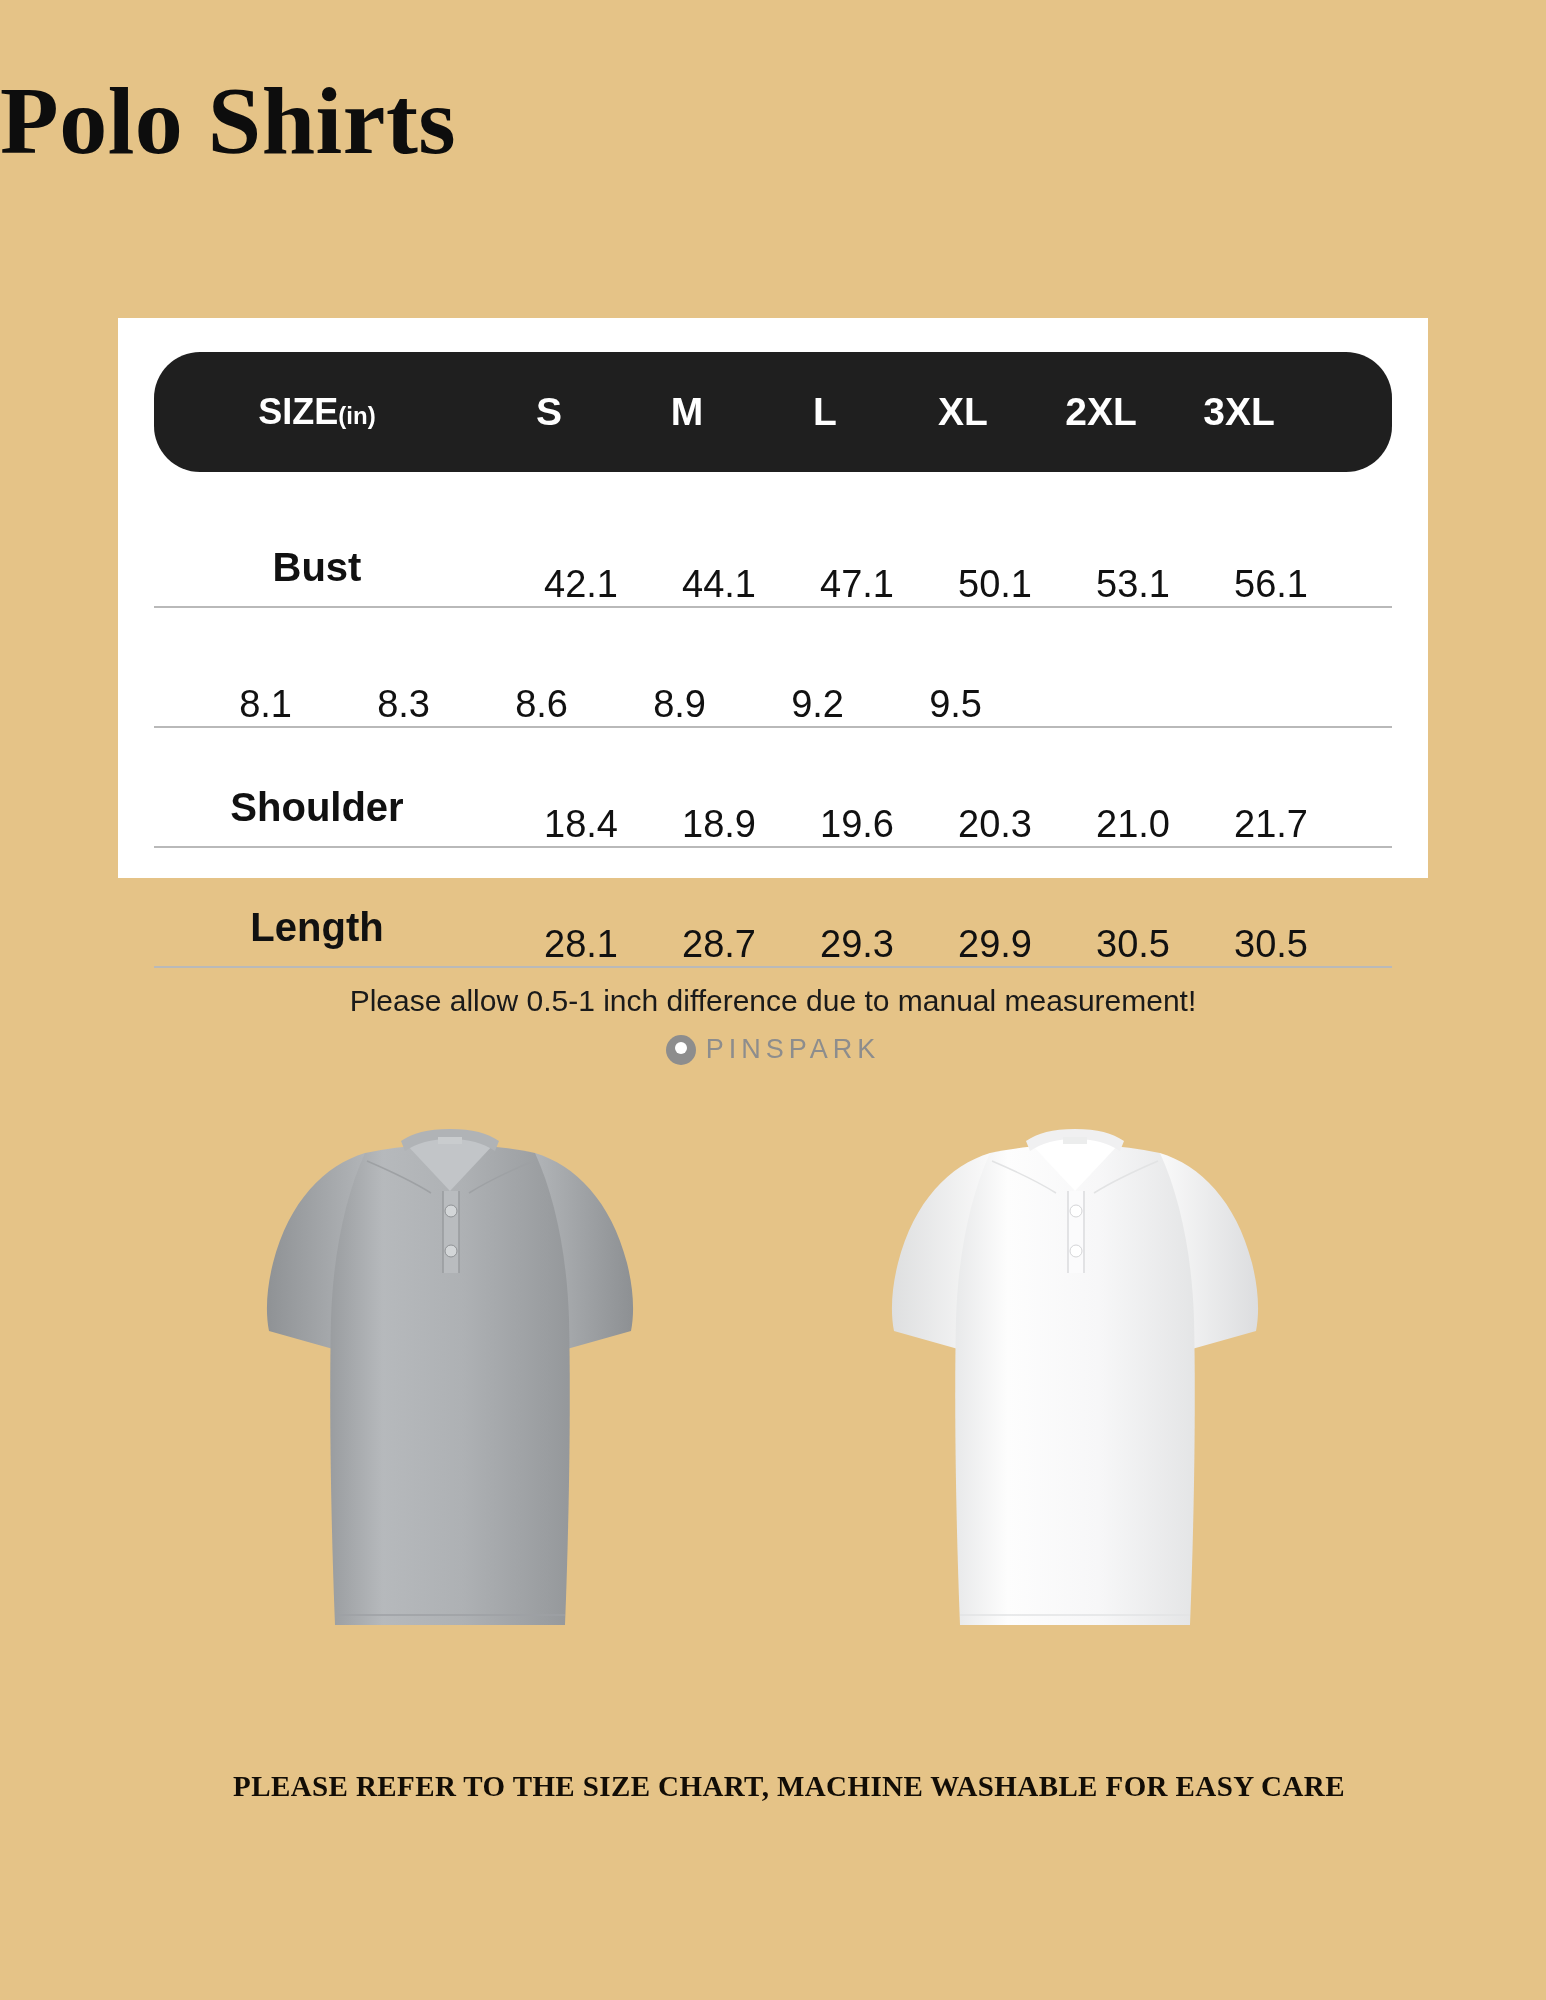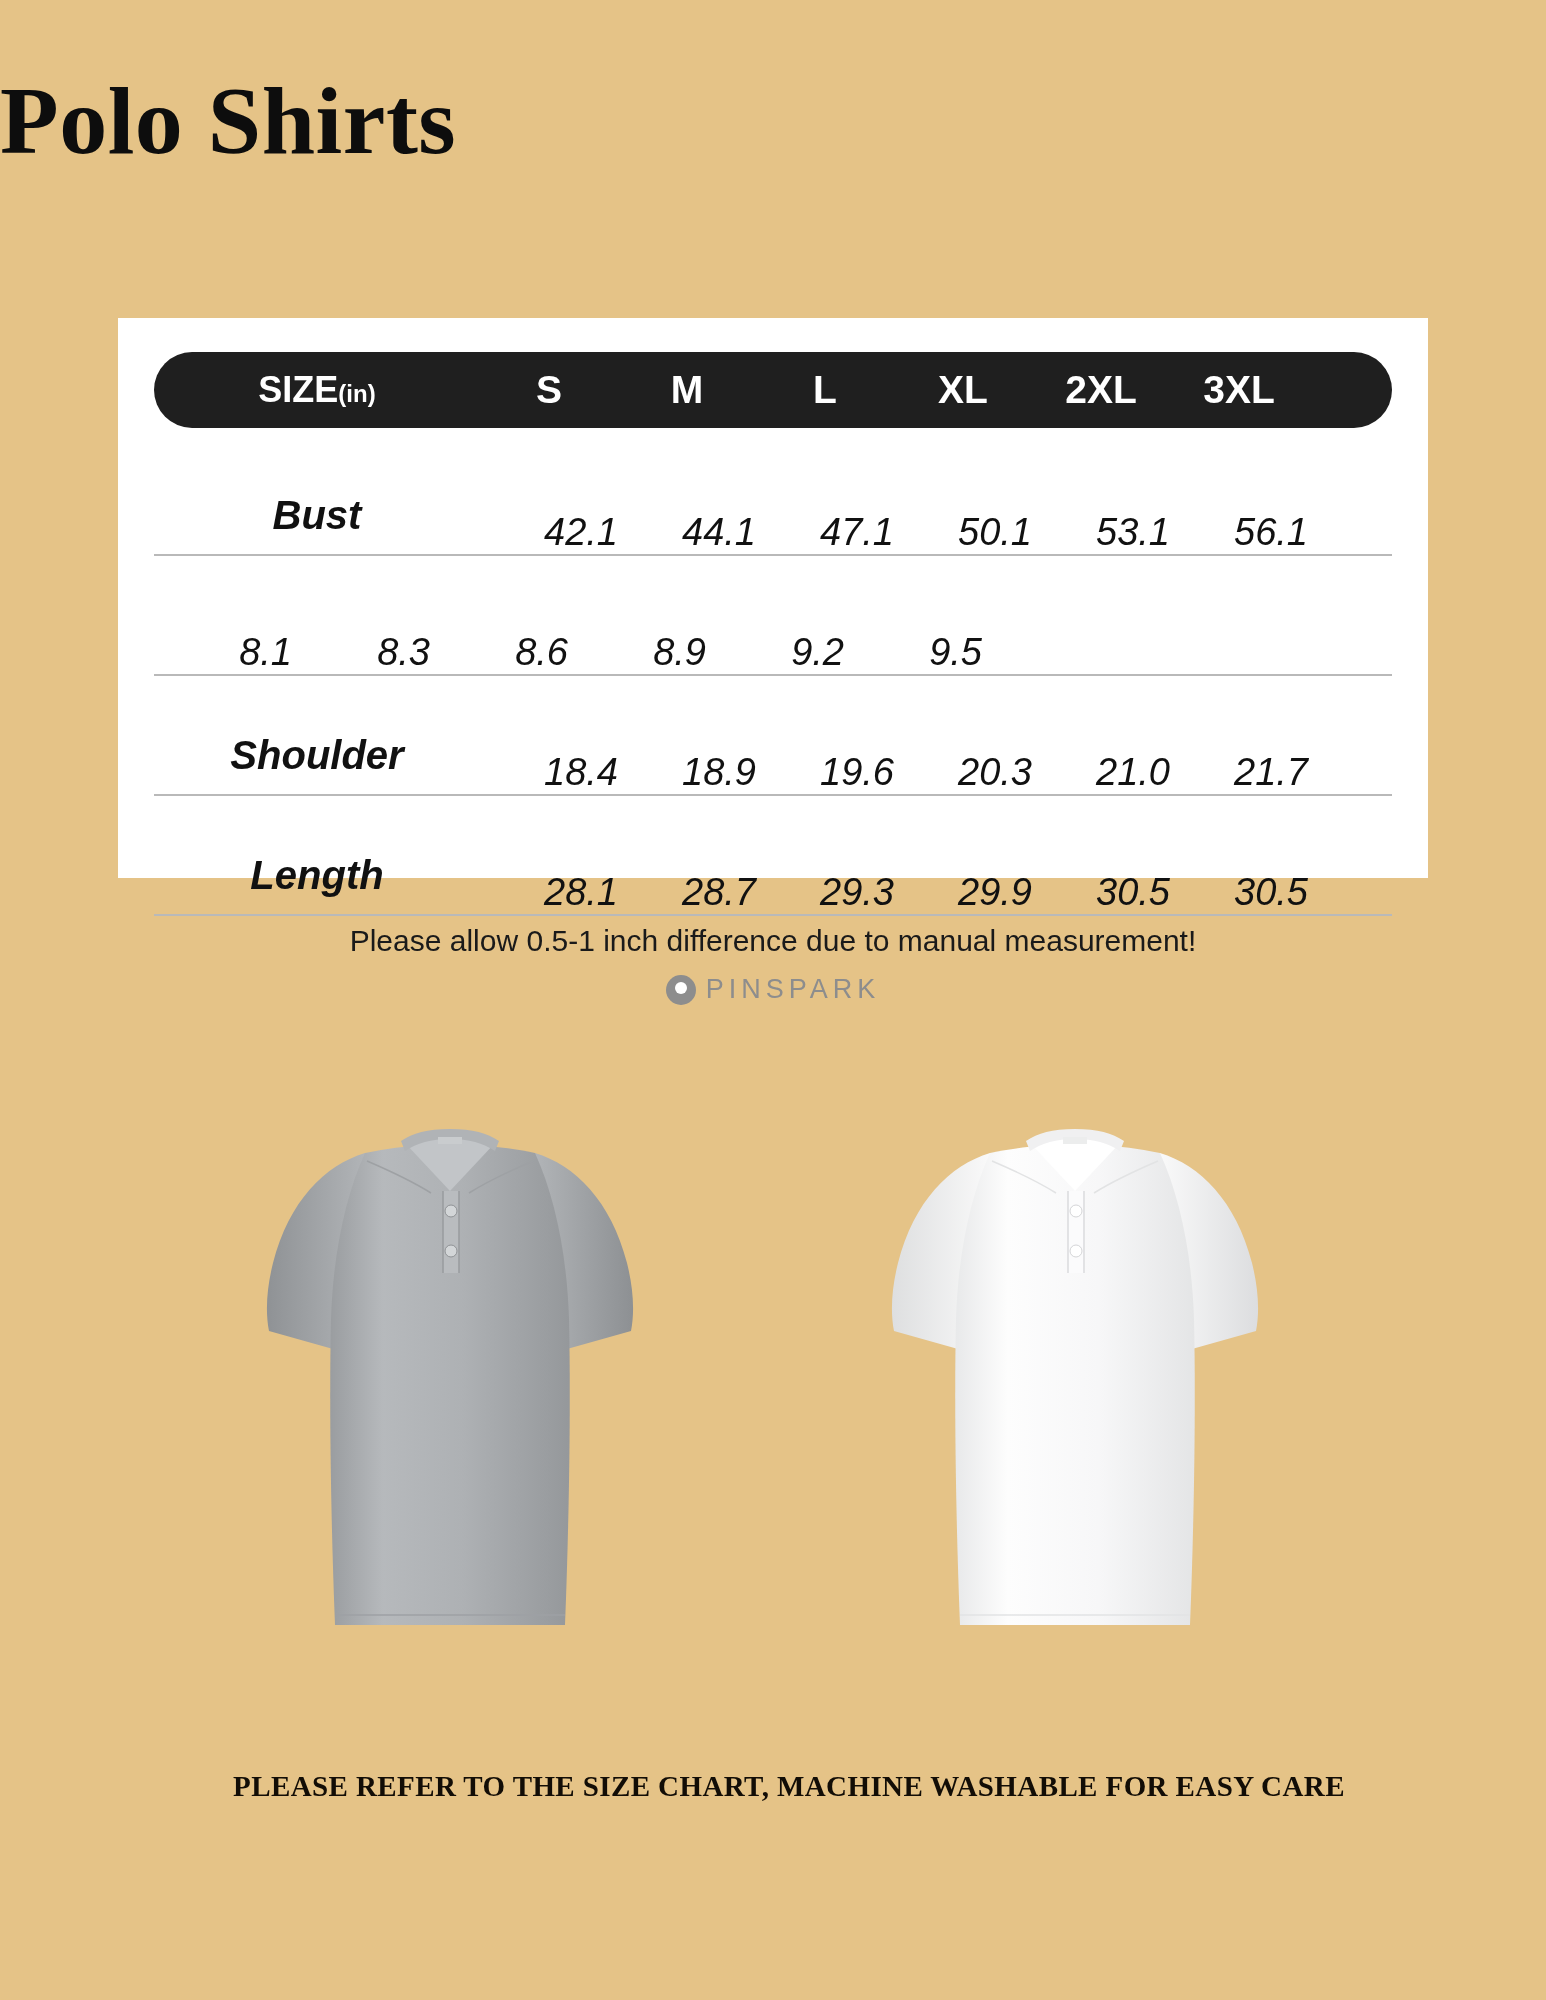--- a/index.html
+++ b/index.html
@@ -41,21 +41,21 @@
   }
 
   
   .header-row-wrap {
     position: relative;
     margin: 12px 10px 0 10px;
   }
   .header-pill {
     background: #1f1f1f;
     border-radius: 46px;
-    height: 76px;
+    height: 120px;
     display: flex;
     align-items: center;
   }
   .header-cell {
     color: #ffffff;
     font-weight: bold;
     font-size: 39px;
     text-align: center;
     flex: 0 0 auto;
   }
@@ -66,22 +66,21 @@
   .header-cell .unit {
     font-size: 24px;
     font-weight: bold;
     vertical-align: baseline;
   }
   .header-cell.val-col {
     width: 138px;
   }
 
   .rows {
-    margin: 8px 10px;
-    font-style: italic;
+    margin: 16px 10px;
   }
   .data-row {
     display: flex;
     align-items: flex-end;
     height: 118px;
     border-bottom: 2px solid #b9b9b9;
   }
   .data-row:last-of-type { border-bottom: 2px solid #b9b9b9; }
   .row-label {
     width: 326px;

